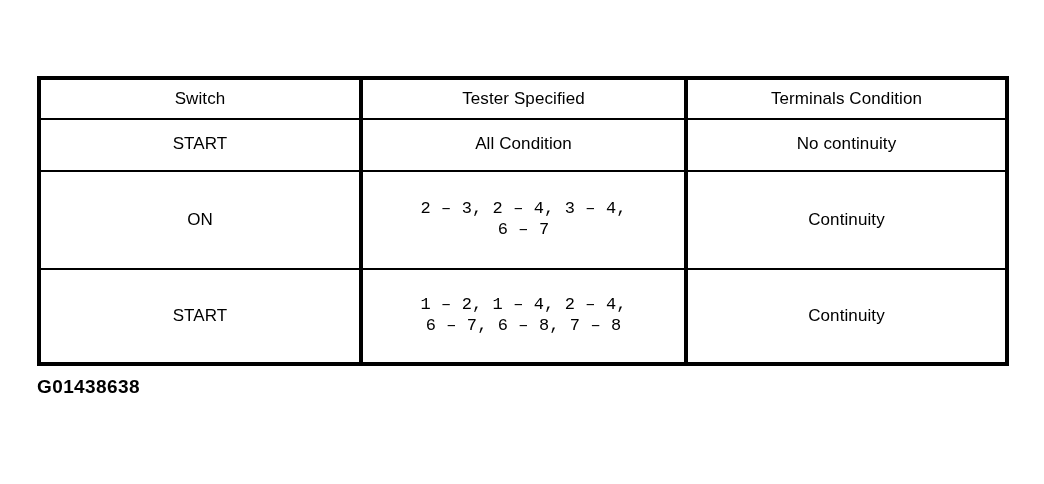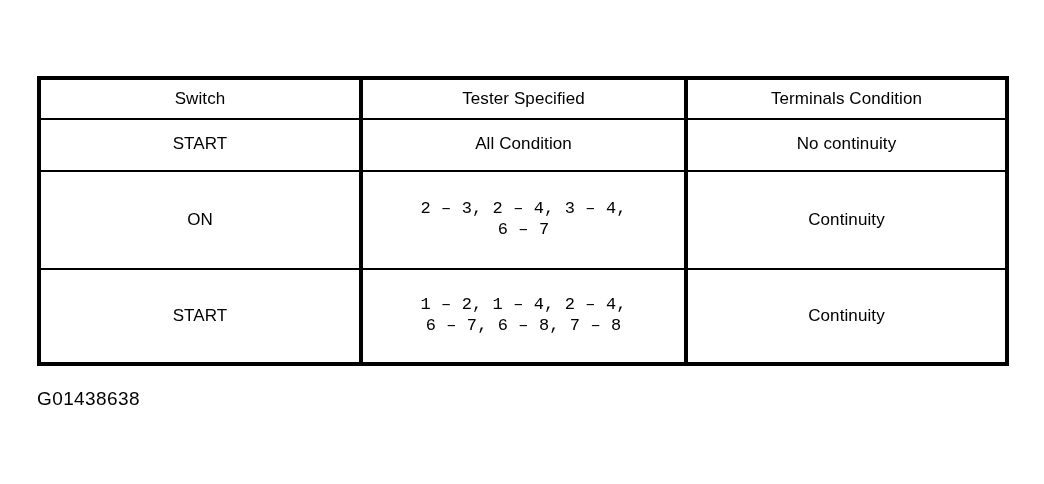--- a/index.html
+++ b/index.html
@@ -69,24 +69,25 @@
   .row-acc    td { height: 40px; }
   .row-on     td { height: 78px; }
   .row-start  td { height: 74px; }
 
   .multiline { white-space: pre-line; font-family: Liberation Mono, monospace; }
 
   
   #figure-caption {
     position: absolute;
     left: 37px;
-    top: 388px;
+    top: 376px;
     font-size: 19px;
     letter-spacing: 0.4px;
     white-space: nowrap;
+    font-weight: bold;
   }
 </style>
 </head>
 <body>
 
 <div id="page">
 
   <table id="spec-table">
     <colgroup>
       <col class="c-switch">

